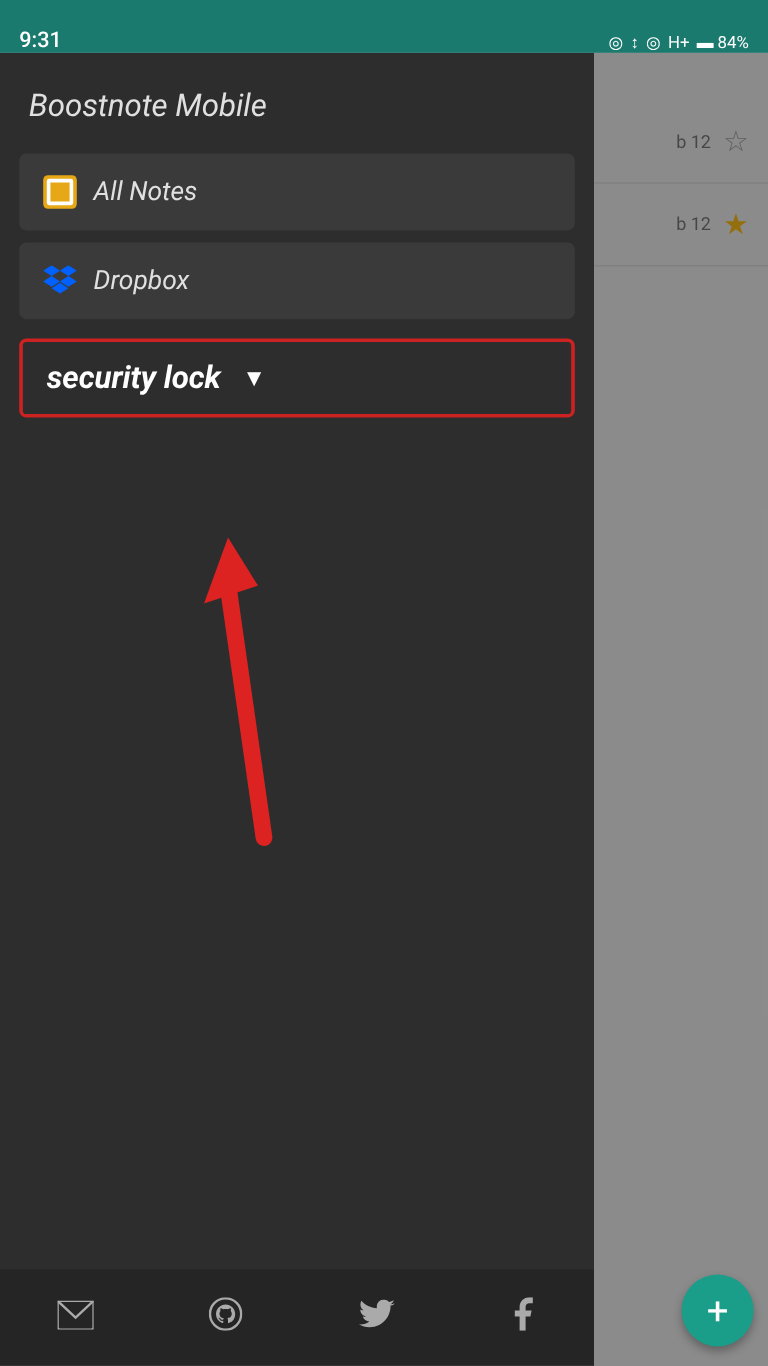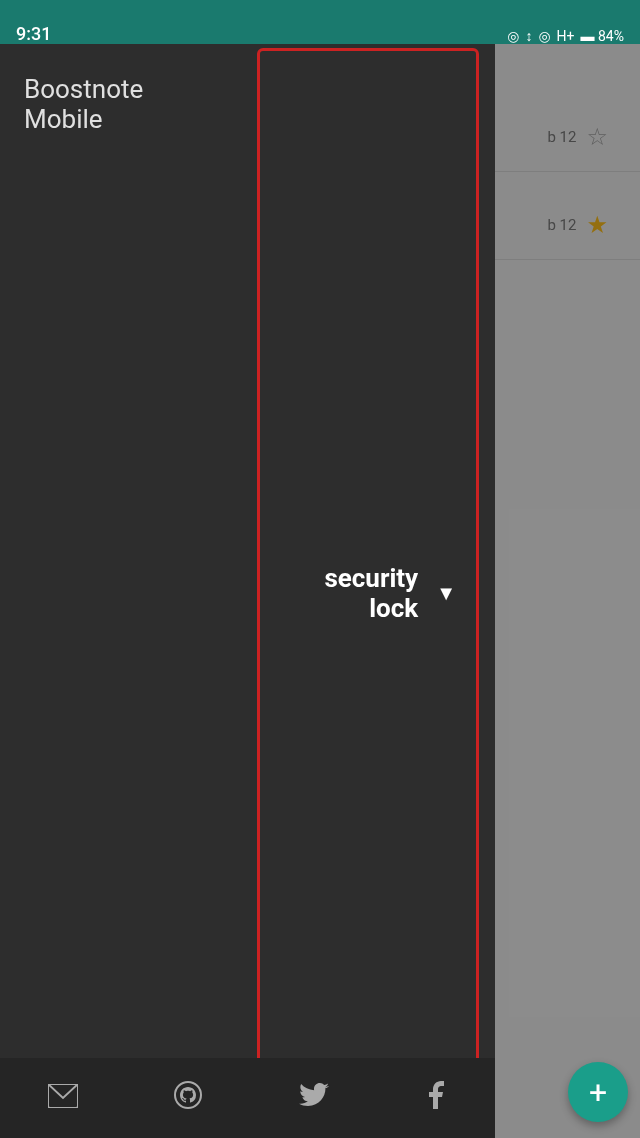--- a/index.html
+++ b/index.html
@@ -44,23 +44,24 @@
       top: 44px; left: 0; right: 0;
       bottom: 0;
       display: flex;
     }
 
     
     .sidebar {
       width: 495px;
       background: #2d2d2d;
       display: flex;
-      flex-direction: row;
+      flex-direction: column;
       position: relative;
       z-index: 10;
+      font-style: italic;
     }
 
     .sidebar-header {
       padding: 30px 24px 24px;
     }
     .sidebar-title {
       color: #e0e0e0;
       font-size: 26px;
       font-weight: 400;
     }
@@ -174,25 +175,24 @@
 
     
     .right-panel {
       flex: 1;
       background: #c8c8c8;
       position: relative;
     }
 
     .note-item {
       border-bottom: 1px solid #b5b5b5;
-      padding: 20px 32px;
+      padding: 20px 16px;
       display: flex;
       justify-content: flex-end;
       align-items: center;
-      margin-top: 19px;
     }
 
     .note-date {
       color: #666;
       font-size: 15px;
       margin-right: 10px;
     }
 
     .star-icon {
       color: #d4a017;
@@ -251,22 +251,43 @@
 </div>
 
 <div class="main-layout">
 
   <div class="sidebar">
 
     <div class="sidebar-header">
       <span class="sidebar-title">Boostnote Mobile</span>
     </div>
 
-
-    <div class="security-lock-item" style="margin-top: 4px; text-align: right;">
+    <div class="sidebar-nav">
+
+      <div class="nav-item">
+        <div class="nav-icon-allnotes">
+        </div>
+        <span class="nav-item-label">All Notes</span>
+      </div>
+
+      <div class="nav-item">
+        <div class="nav-icon-dropbox dropbox-icon">
+          <svg width="28" height="26" viewBox="0 0 50 46" fill="none">
+            <polygon points="12.5,0 25,8 12.5,16 0,8" fill="#0061ff"></polygon>
+            <polygon points="37.5,0 50,8 37.5,16 25,8" fill="#0061ff"></polygon>
+            <polygon points="0,24 12.5,16 25,24 12.5,32" fill="#0061ff"></polygon>
+            <polygon points="25,24 37.5,16 50,24 37.5,32" fill="#0061ff"></polygon>
+            <polygon points="12.5,34 25,26 37.5,34 25,42" fill="#0061ff"></polygon>
+          </svg>
+        </div>
+        <span class="nav-item-label">Dropbox</span>
+      </div>
+    </div>
+
+    <div class="security-lock-item" style="margin-top: 16px; text-align: right;">
       <span class="security-lock-label">security lock</span>
       <span class="security-lock-arrow">▼</span>
     </div>
 
     <div class="annotation-area">
 
       <svg class="red-arrow" width="120" height="280" viewBox="0 0 120 280">
 
         <line x1="60" y1="270" x2="30" y2="60" stroke="#dd2222" stroke-width="14" stroke-linecap="round"></line>
 

